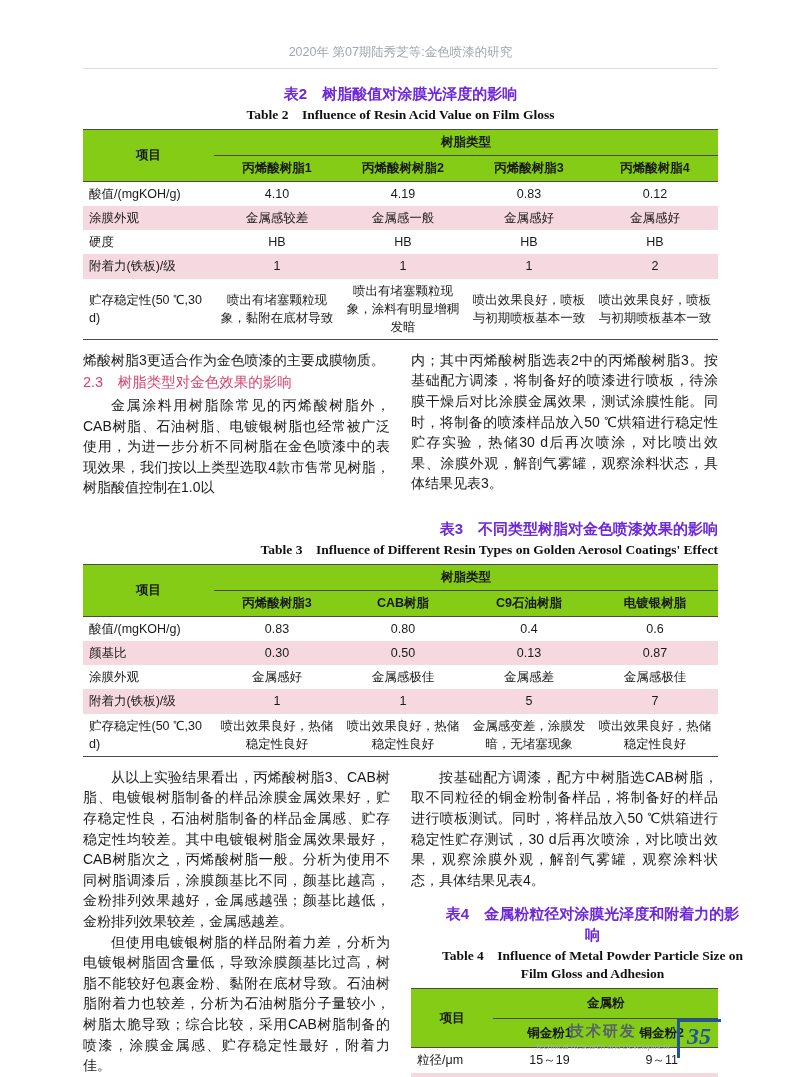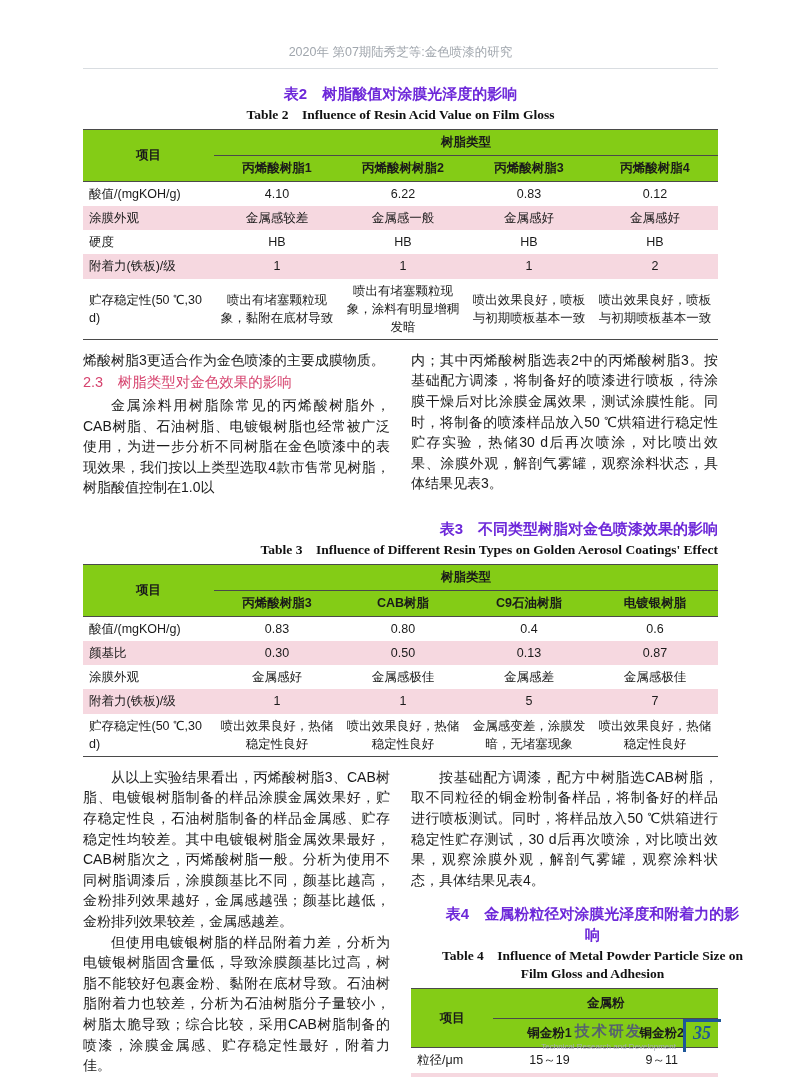--- a/index.html
+++ b/index.html
@@ -62,21 +62,21 @@
     position: absolute; top: 1019px; right: 73px;
     display: flex; align-items: flex-start; gap: 7px;
   }
   .foot-text { text-align: center; padding-top: 3px; }
   .foot-cn { font-size: 15px; font-weight: bold; color: #55626E; letter-spacing: 2px; }
   .foot-en { font-size: 8px; color: #aab0b6; margin-top: 1px; }
   .page-num {
     border-top: 3px solid #1E5799; border-left: 3px solid #1E5799;
     padding: 1px 10px 8px 7px;
     font-family: "Liberation Serif", serif; font-style: italic; font-weight: bold;
-    font-size: 18px; color: #1E5799;
+    font-size: 24px; color: #1E5799;
   }
 </style>
 </head>
 <body>
 
 <div class="content">
 
   <div class="page-head">
     <span>2020年  第07期</span>
     <span>陆秀芝等:金色喷漆的研究</span>
@@ -104,21 +104,21 @@
         <th>丙烯酸树脂1</th>
         <th>丙烯酸树树脂2</th>
         <th>丙烯酸树脂3</th>
         <th>丙烯酸树脂4</th>
       </tr>
     </thead>
     <tbody>
       <tr>
         <td class="rowlabel">酸值/(mgKOH/g)</td>
         <td>4.10</td>
-        <td>6.22</td>
+        <td>4.19</td>
         <td>0.83</td>
         <td>0.12</td>
       </tr>
       <tr>
         <td class="rowlabel">涂膜外观</td>
         <td>金属感较差</td>
         <td>金属感一般</td>
         <td>金属感好</td>
         <td>金属感好</td>
       </tr>

